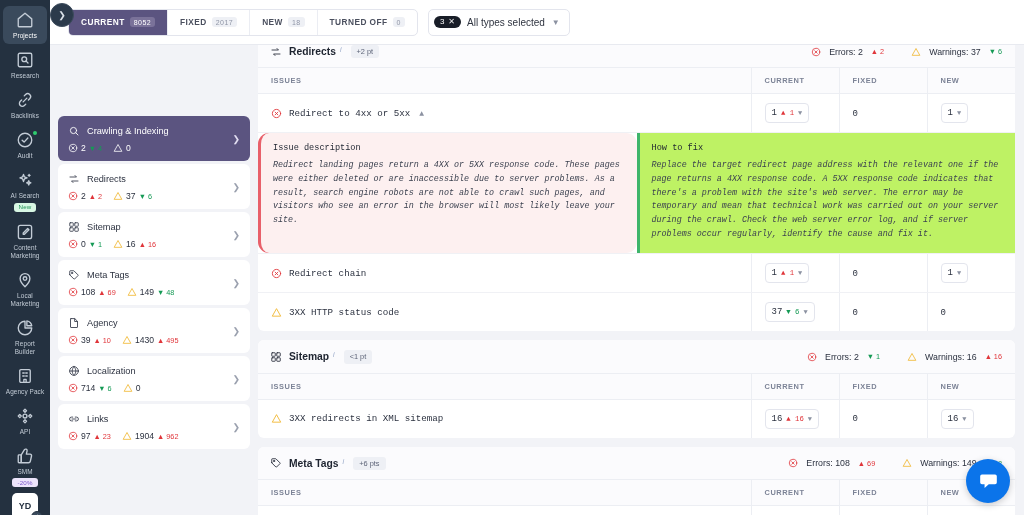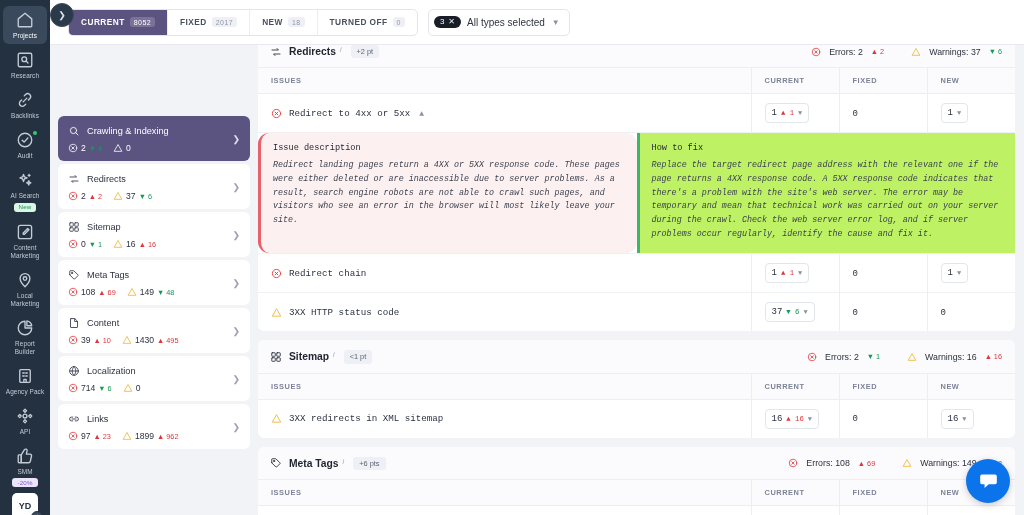--- a/index.html
+++ b/index.html
@@ -507,21 +507,21 @@
           </div>
           <div class="cat">
             <div class="cat-main">
               <div class="cat-top">
                 <span class="cat-ico">
                   <svg viewBox="0 0 24 24" fill="none" stroke="currentColor" stroke-width="1.8" stroke-linecap="round" stroke-linejoin="round">
                     <path d="M6 3.2h7.5L19 8.6V20a1 1 0 0 1-1 1H6a1 1 0 0 1-1-1V4.2a1 1 0 0 1 1-1z"></path>
                     <path d="M13.3 3.4V9h5.5"></path>
                   </svg>
                 </span>
-                <span class="cat-name">Content</span>
+                <span class="cat-name">Agency</span>
               </div>
               <div class="cat-stats">
                 <span class="stat">
                   <span class="ico-err">
                     <svg viewBox="0 0 24 24" fill="none" stroke="currentColor" stroke-width="1.9" stroke-linecap="round">
                       <circle cx="12" cy="12" r="9"></circle>
                       <path d="M9 9l6 6M15 9l-6 6"></path>
                     </svg>
                   </span>
                   <span>39</span>
@@ -596,21 +596,21 @@
                   </span>
                   <span>97</span>
                   <span class="delta up">▲ 23</span>
                 </span>
                 <span class="stat">
                   <span class="ico-warn">
                     <svg viewBox="0 0 24 24" fill="none" stroke="currentColor" stroke-width="1.9" stroke-linejoin="round">
                       <path d="M12 3.6 21.2 20H2.8z"></path>
                     </svg>
                   </span>
-                  <span>1899</span>
+                  <span>1904</span>
                   <span class="delta up">▲ 962</span>
                 </span>
               </div>
             </div>
             <span class="cat-chev">❯</span>
           </div>
         </aside>
       <main class="main" id="sections">
           <div class="sec">
             <div class="sec-head">

